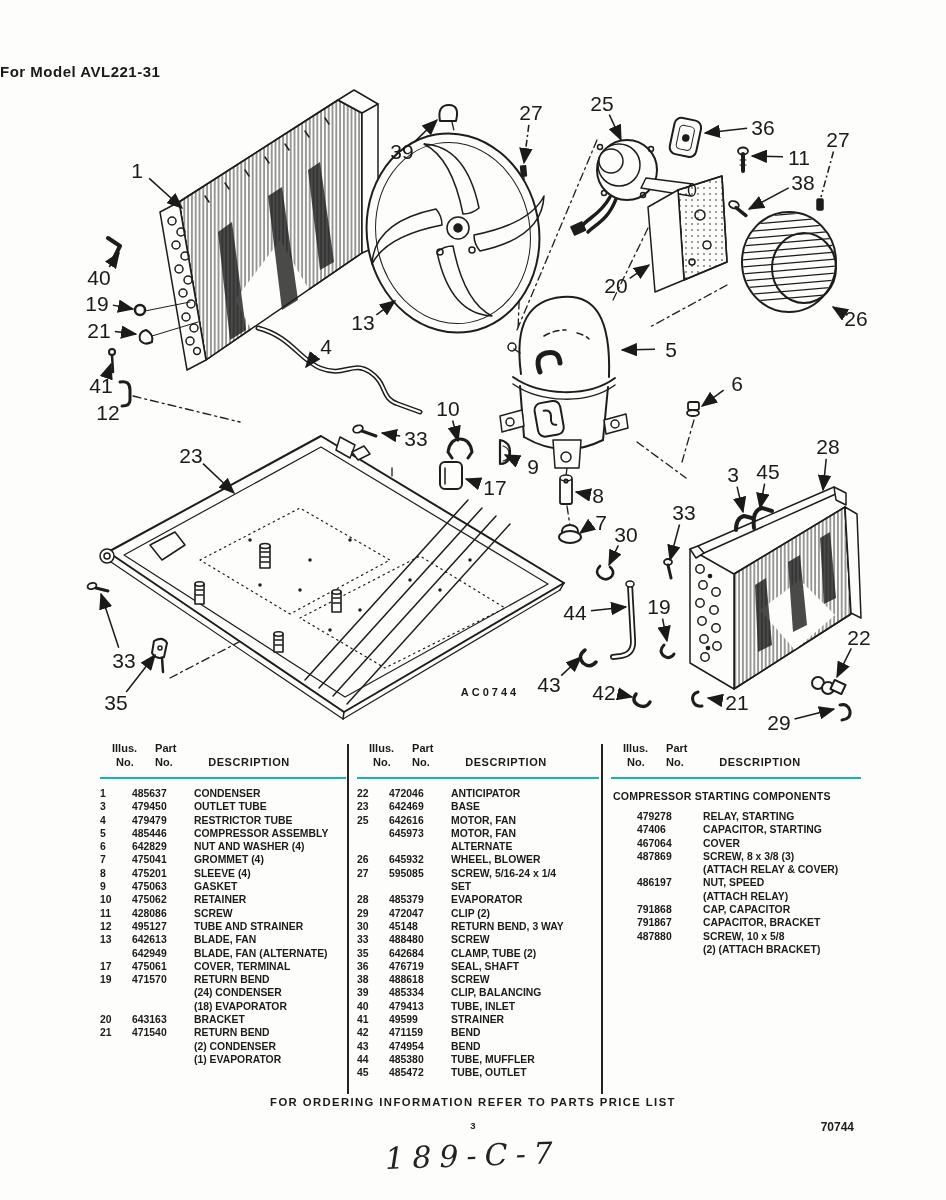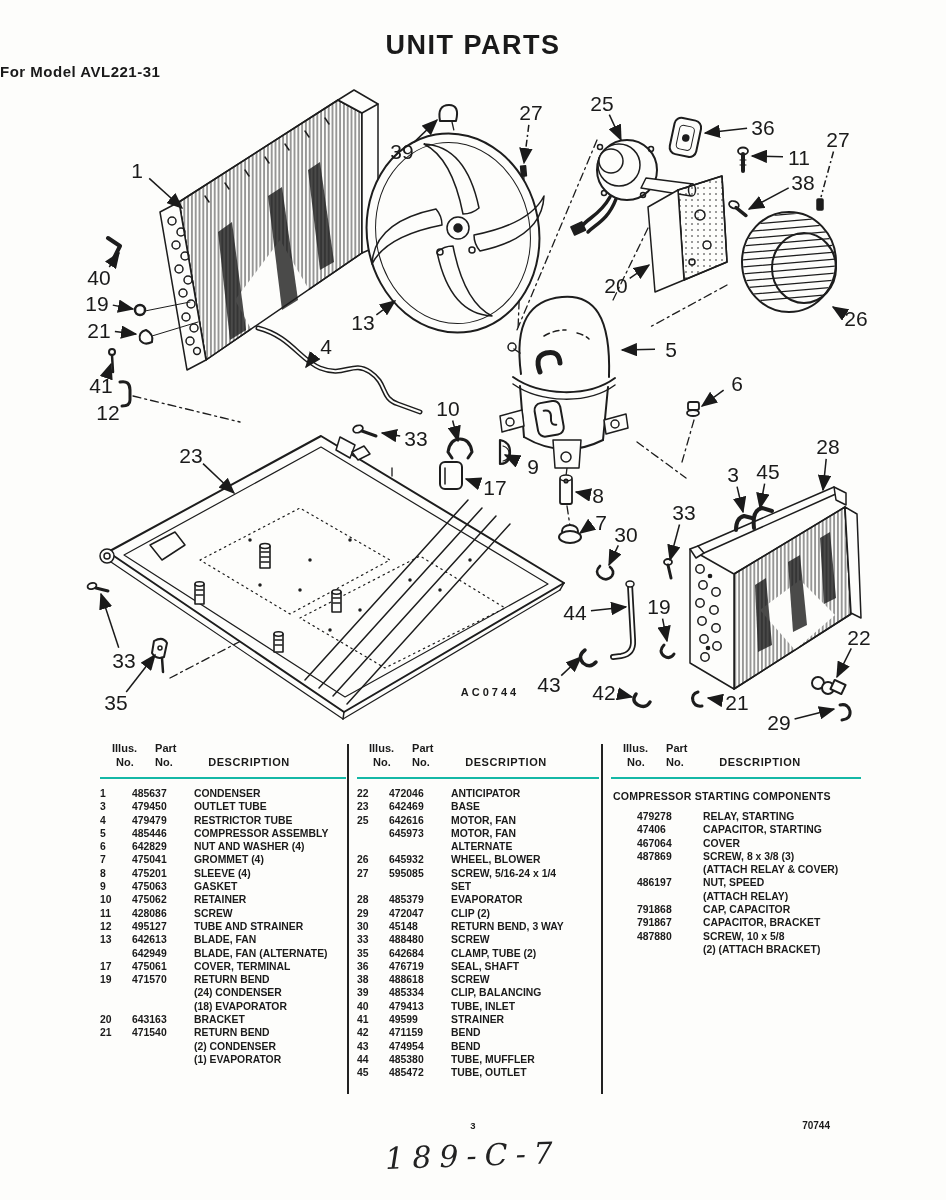--- a/index.html
+++ b/index.html
@@ -34,31 +34,30 @@
   .prow{display:grid;grid-template-columns:32px 62px auto;
         font-size:10.4px;font-weight:bold;line-height:13.3px;}
   .prow span{white-space:nowrap;}
   #col3 .prow{grid-template-columns:26px 66px auto;}
   .sect{font-size:10.6px;font-weight:bold;letter-spacing:0.2px;margin:11px 0 2px 2px;}
   .note{font-size:9.4px;font-weight:bold;line-height:12.5px;width:230px;margin:8px 0 6px 4px;}
   .fnote{position:absolute;top:1096px;left:0;width:100%;text-align:center;
          font-weight:bold;font-size:11.3px;letter-spacing:1.4px;}
   .pageno{position:absolute;top:1120px;left:0;width:100%;text-align:center;
           font-size:9.5px;font-weight:bold;}
-  .docno{position:absolute;top:1120px;right:116px;font-size:10px;font-weight:bold;text-align:center;}
+  .docno{position:absolute;top:1120px;right:92px;font-size:12px;font-weight:bold;text-align:center;}
   .handwritten{position:absolute;top:1138px;left:0;width:100%;text-align:center;
                font-family:"DejaVu Serif",serif;font-style:italic;font-size:30px;
                letter-spacing:8px;transform:rotate(-2deg);color:#222;}
 </style>
 </head>
 <body>
 
 <div class="page">
 
-  <div class="title">UNIT PARTS</div>
   <div class="subtitle">For Model AVL221-31</div>
 
   <svg class="diagram-svg" width="946" height="740" viewBox="0 0 946 740">
     <defs>
       <marker id="arrow" markerWidth="11" markerHeight="9" refX="10" refY="4.5" orient="auto">
         <path d="M0,0 L11,4.5 L0,9 Z" fill="#1a1a1a"></path>
       </marker>
       <pattern id="finHatch" width="3.8" height="12" patternUnits="userSpaceOnUse">
         <line x1="1.9" y1="0" x2="1.9" y2="12" stroke="#1d1d1d" stroke-width="0.9"></line>
       </pattern>
@@ -809,17 +808,18 @@
           <span></span>
           <span></span>
           <span>(2) (ATTACH BRACKET)</span>
         </div>
       </div>
   </div>
 
   <div class="vsep" id="sep1"></div>
   <div class="vsep" id="sep2"></div>
 
+  <div class="fnote">FOR ORDERING INFORMATION REFER TO PARTS PRICE LIST</div>
   <div class="pageno">3</div>
   <div class="docno">70744</div>
   <div class="handwritten">189-C-7</div>
 
 </div>
 
 </body></html>

